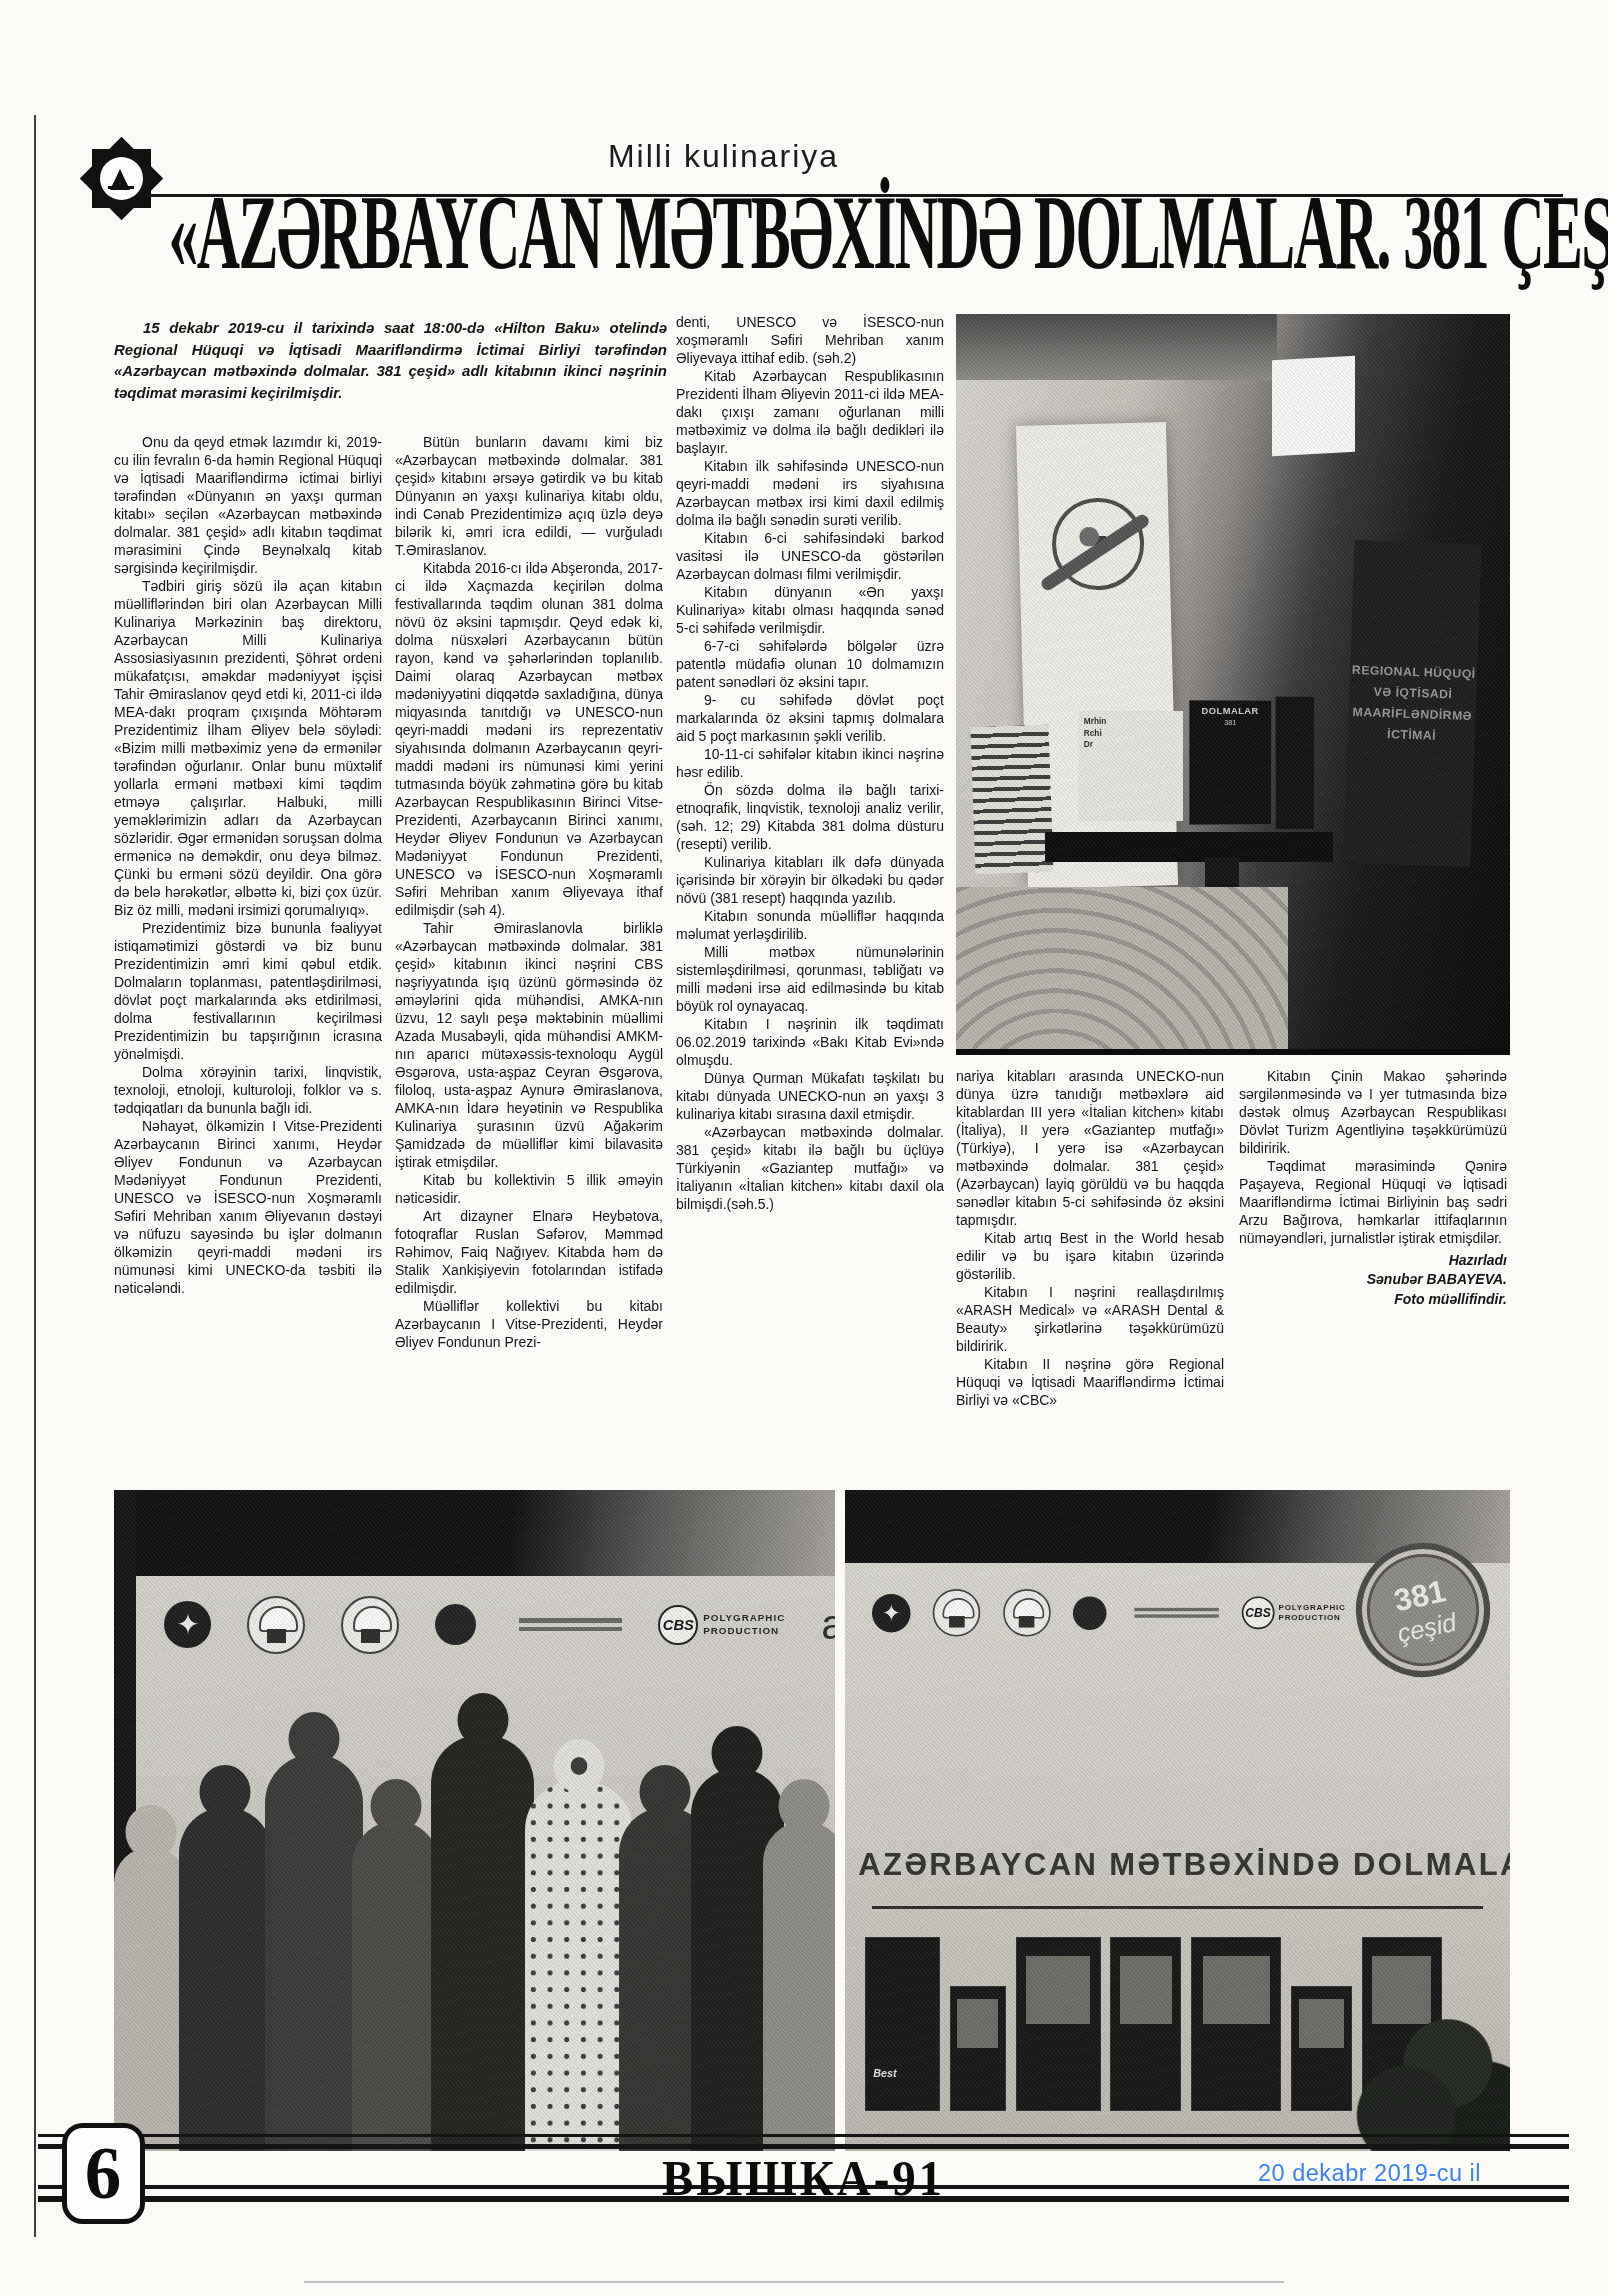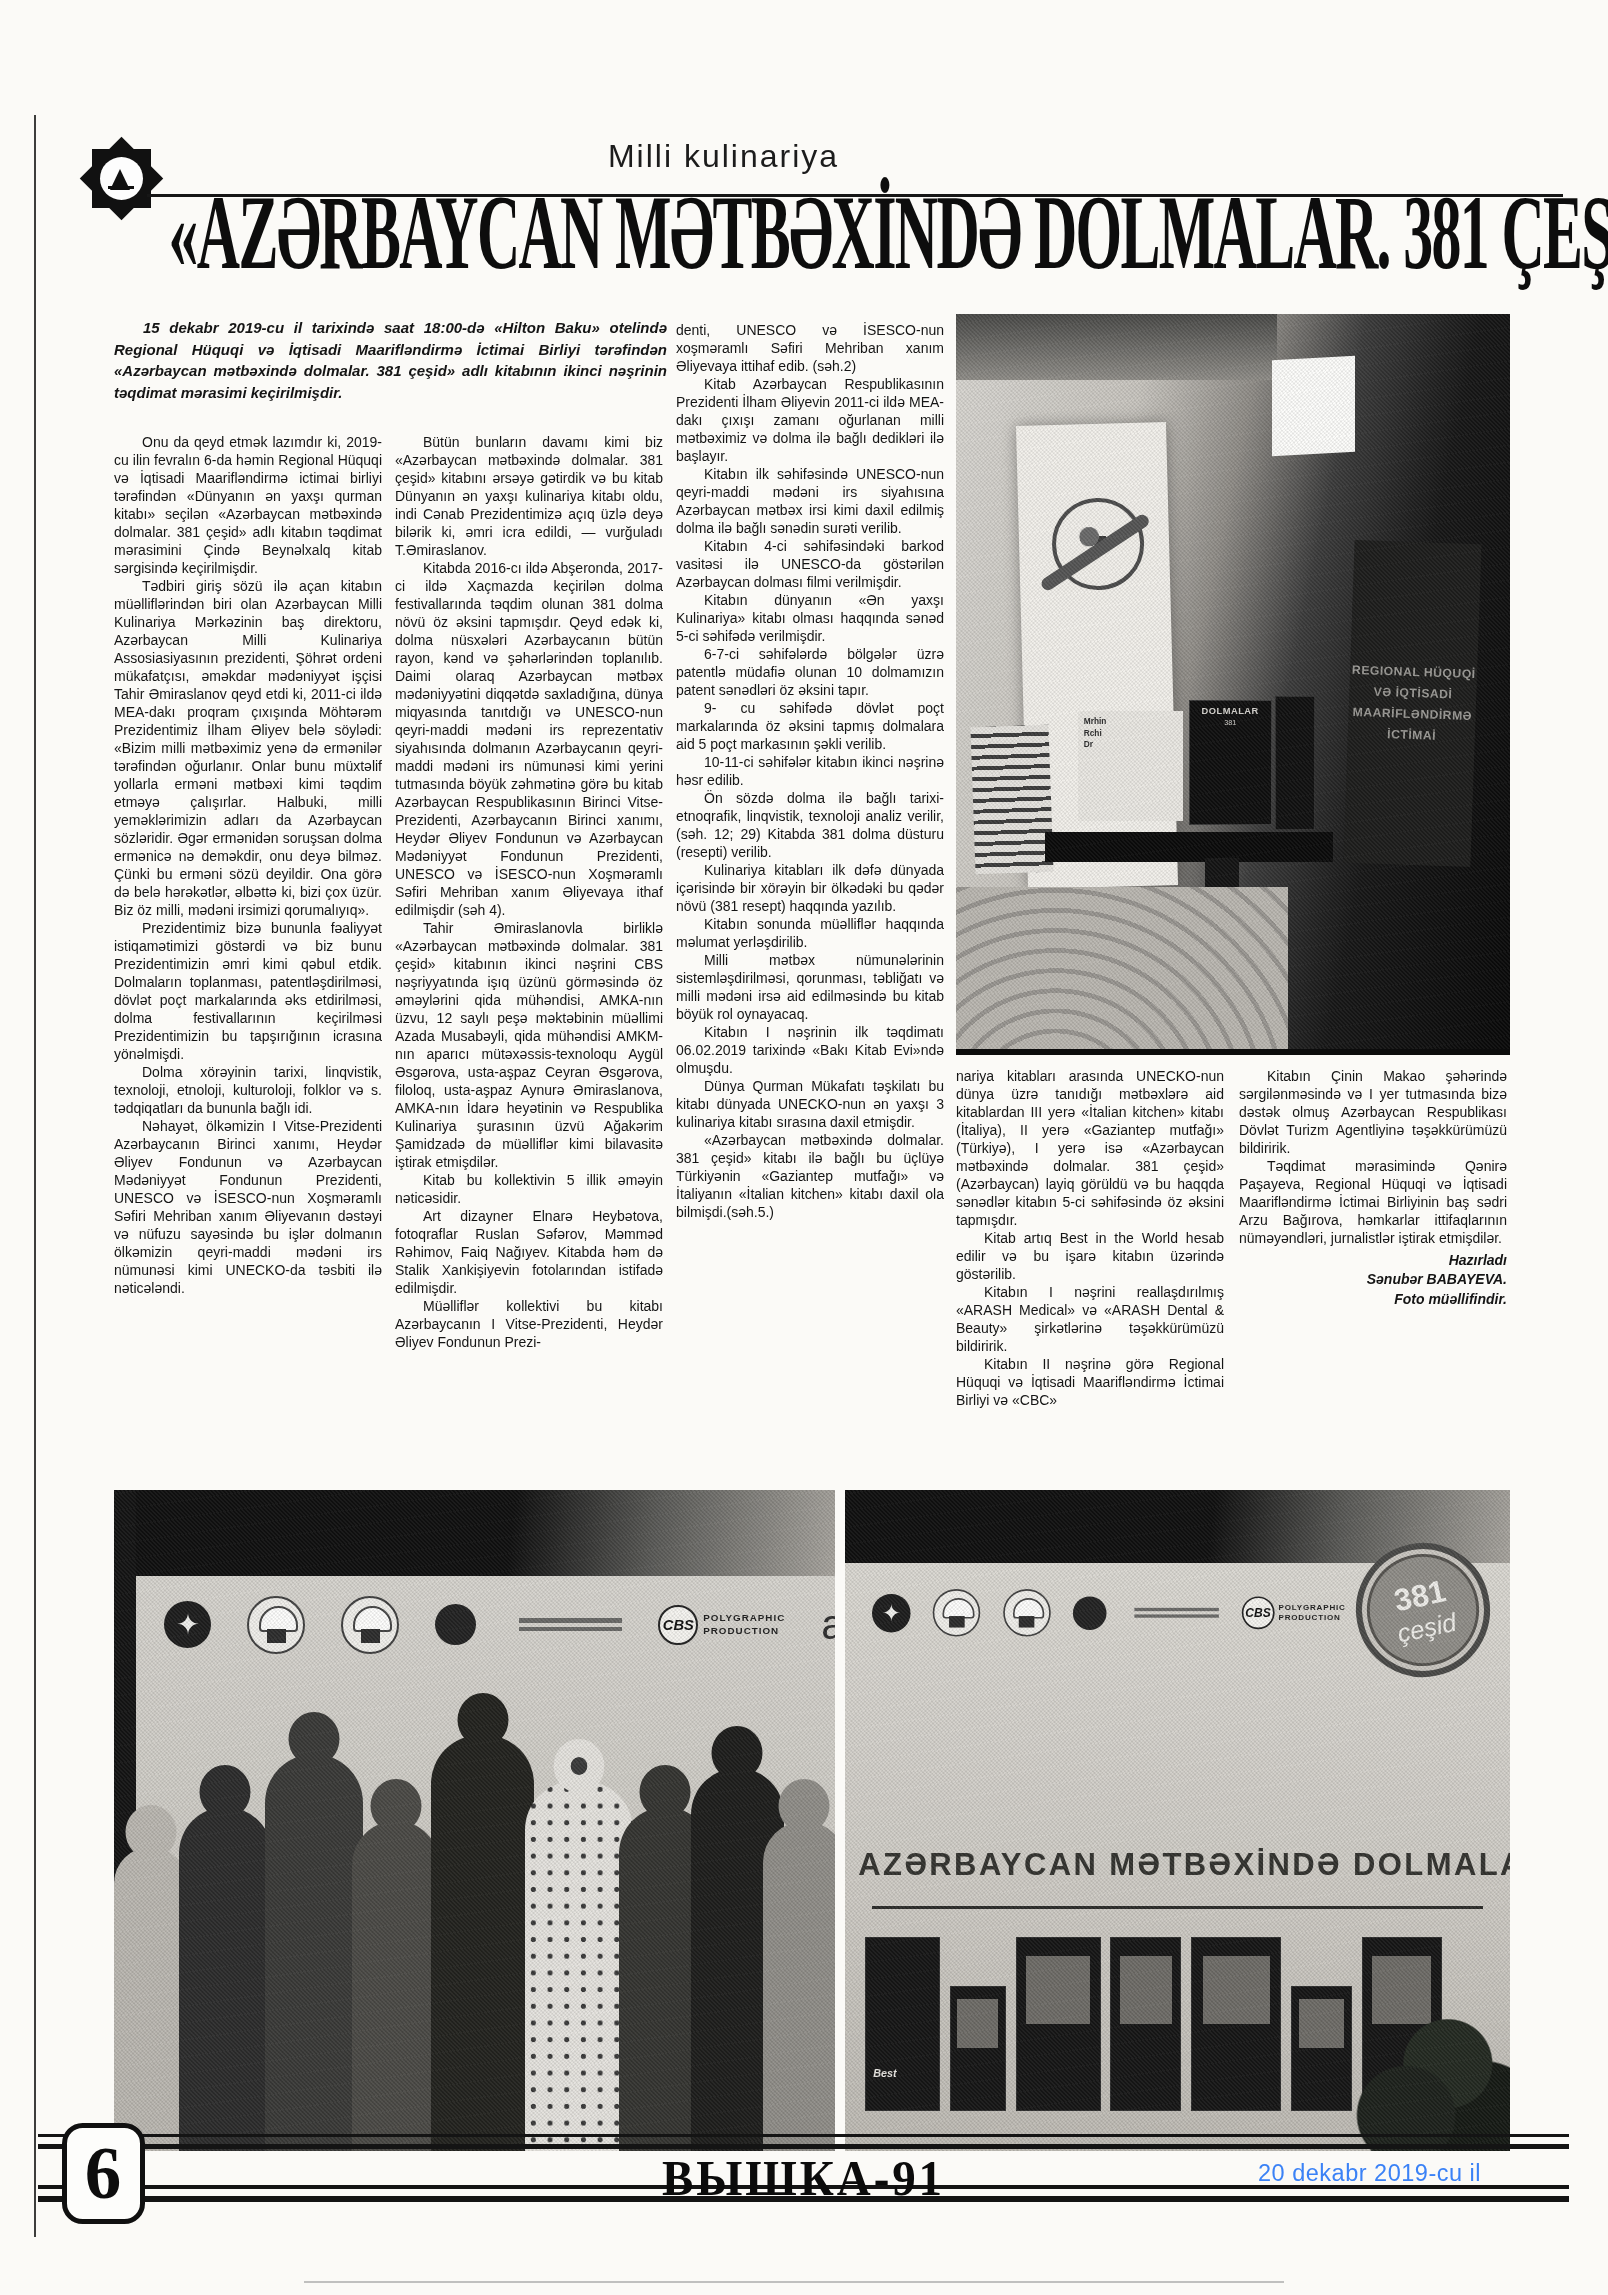--- a/index.html
+++ b/index.html
@@ -21,21 +21,21 @@
   .headline{display:inline-block;font-family:"Liberation Serif",serif;font-weight:bold;font-size:73px;letter-spacing:-2px;white-space:nowrap;transform:scale(0.82,1.45);transform-origin:50% 60%;color:#0d0d0d;}
 
   
   .lead{position:absolute;left:114px;top:317px;width:553px;font-weight:bold;font-style:italic;font-size:15px;line-height:21.6px;text-align:justify;}
   .lead p{margin:0;text-indent:29px;}
   .col{position:absolute;width:268px;font-size:14px;line-height:18px;text-align:justify;overflow:hidden;}
   .col p{margin:0;text-indent:28px;}
   .col p.cont{text-indent:0;}
   #col1{left:114px;top:433px;height:1045px;}
   #col2{left:395px;top:433px;height:1045px;}
-  #col3{left:676px;top:321px;height:1160px;}
+  #col3{left:676px;top:313px;height:1160px;}
   #col4{left:956px;top:1067px;height:414px;}
   #col5{left:1239px;top:1067px;height:414px;}
   .byline{margin-top:3.9px;text-align:right;font-weight:bold;font-style:italic;}
   .byline div{line-height:19.6px;}
 
   
   .photo{position:absolute;overflow:hidden;background:#888;}
   .photo::after{content:"";position:absolute;inset:0;pointer-events:none;
     background:repeating-linear-gradient(47deg,rgba(255,255,255,.05) 0 1.5px,rgba(0,0,0,.05) 1.5px 2.9px),
                repeating-linear-gradient(-43deg,rgba(0,0,0,.05) 0 1px,transparent 1px 2.4px);}
@@ -157,21 +157,21 @@
     <p>Kitabda 2016-cı ildə Abşeronda, 2017-ci ildə Xaçmazda keçirilən dolma festivallarında təqdim olunan 381 dolma növü öz əksini tapmışdır. Qeyd edək ki, dolma nüsxələri Azərbaycanın bütün rayon, kənd və şəhərlərindən toplanılıb. Daimi olaraq Azərbaycan mətbəx mədəniyyətini diqqətdə saxladığına, dünya miqyasında tanıtdığı və UNESCO-nun qeyri-maddi mədəni irs reprezentativ siyahısında dolmanın Azərbaycanın qeyri-maddi mədəni irs nümunəsi kimi yerini tutmasında böyük zəhmətinə görə bu kitab Azərbaycan Respublikasının Birinci Vitse-Prezidenti, Azərbaycanın Birinci xanımı, Heydər Əliyev Fondunun və Azərbaycan Mədəniyyət Fondunun Prezidenti, UNESCO və İSESCO-nun Xoşməramlı Səfiri Mehriban xanım Əliyevaya ithaf edilmişdir (səh 4).</p>
     <p>Tahir Əmiraslanovla birliklə «Azərbaycan mətbəxində dolmalar. 381 çeşid» kitabının ikinci nəşrini CBS nəşriyyatında işıq üzünü görməsində öz əməylərini qida mühəndisi, AMKA-nın üzvu, 12 saylı peşə məktəbinin müəllimi Azada Musabəyli, qida mühəndisi AMKM-nın aparıcı mütəxəssis-texnoloqu Aygül Əsgərova, usta-aşpaz Ceyran Əsgərova, filoloq, usta-aşpaz Aynurə Əmiraslanova, AMKA-nın İdarə heyətinin və Respublika Kulinariya şurasının üzvü Ağakərim Şamidzadə də müəlliflər kimi bilavasitə iştirak etmişdilər.</p>
     <p>Kitab bu kollektivin 5 illik əməyin nəticəsidir.</p>
     <p>Art dizayner Elnarə Heybətova, fotoqraflar Ruslan Səfərov, Məmməd Rəhimov, Faiq Nağıyev. Kitabda həm də Stalik Xankişiyevin fotolarından istifadə edilmişdir.</p>
     <p>Müəlliflər kollektivi bu kitabı Azərbaycanın I Vitse-Prezidenti, Heydər Əliyev Fondunun Prezi-</p>
   </div>
   <div class="col" id="col3">
     <p class="cont">denti, UNESCO və İSESCO-nun xoşməramlı Səfiri Mehriban xanım Əliyevaya ittihaf edib. (səh.2)</p>
     <p>Kitab Azərbaycan Respublikasının Prezidenti İlham Əliyevin 2011-ci ildə MEA- dakı çıxışı zamanı oğurlanan milli mətbəximiz və dolma ilə bağlı dedikləri ilə başlayır.</p>
     <p>Kitabın ilk səhifəsində UNESCO-nun qeyri-maddi mədəni irs siyahısına Azərbaycan mətbəx irsi kimi daxil edilmiş dolma ilə bağlı sənədin surəti verilib.</p>
-    <p>Kitabın 4-ci səhifəsindəki barkod vasitəsi ilə UNESCO-da göstərilən Azərbaycan dolması filmi verilmişdir.</p>
+    <p>Kitabın 6-ci səhifəsindəki barkod vasitəsi ilə UNESCO-da göstərilən Azərbaycan dolması filmi verilmişdir.</p>
     <p>Kitabın dünyanın «Ən yaxşı Kulinariya» kitabı olması haqqında sənəd 5-ci səhifədə verilmişdir.</p>
     <p>6-7-ci səhifələrdə bölgələr üzrə patentlə müdafiə olunan 10 dolmamızın patent sənədləri öz əksini tapır.</p>
     <p>9- cu səhifədə dövlət poçt markalarında öz əksini tapmış dolmalara aid 5 poçt markasının şəkli verilib.</p>
     <p>10-11-ci səhifələr kitabın ikinci nəşrinə həsr edilib.</p>
     <p>Ön sözdə dolma ilə bağlı tarixi-etnoqrafik, linqvistik, texnoloji analiz verilir, (səh. 12; 29) Kitabda 381 dolma düsturu (resepti) verilib.</p>
     <p>Kulinariya kitabları ilk dəfə dünyada içərisində bir xörəyin bir ölkədəki bu qədər növü (381 resept) haqqında yazılıb.</p>
     <p>Kitabın sonunda müəlliflər haqqında məlumat yerləşdirilib.</p>
     <p>Milli mətbəx nümunələrinin sistemləşdirilməsi, qorunması, təbliğatı və milli mədəni irsə aid edilməsində bu kitab böyük rol oynayacaq.</p>
     <p>Kitabın I nəşrinin ilk təqdimatı 06.02.2019 tarixində «Bakı Kitab Evi»ndə olmuşdu.</p>
     <p>Dünya Qurman Mükafatı təşkilatı bu kitabı dünyada UNECKO-nun ən yaxşı 3 kulinariya kitabı sırasına daxil etmişdir.</p>

